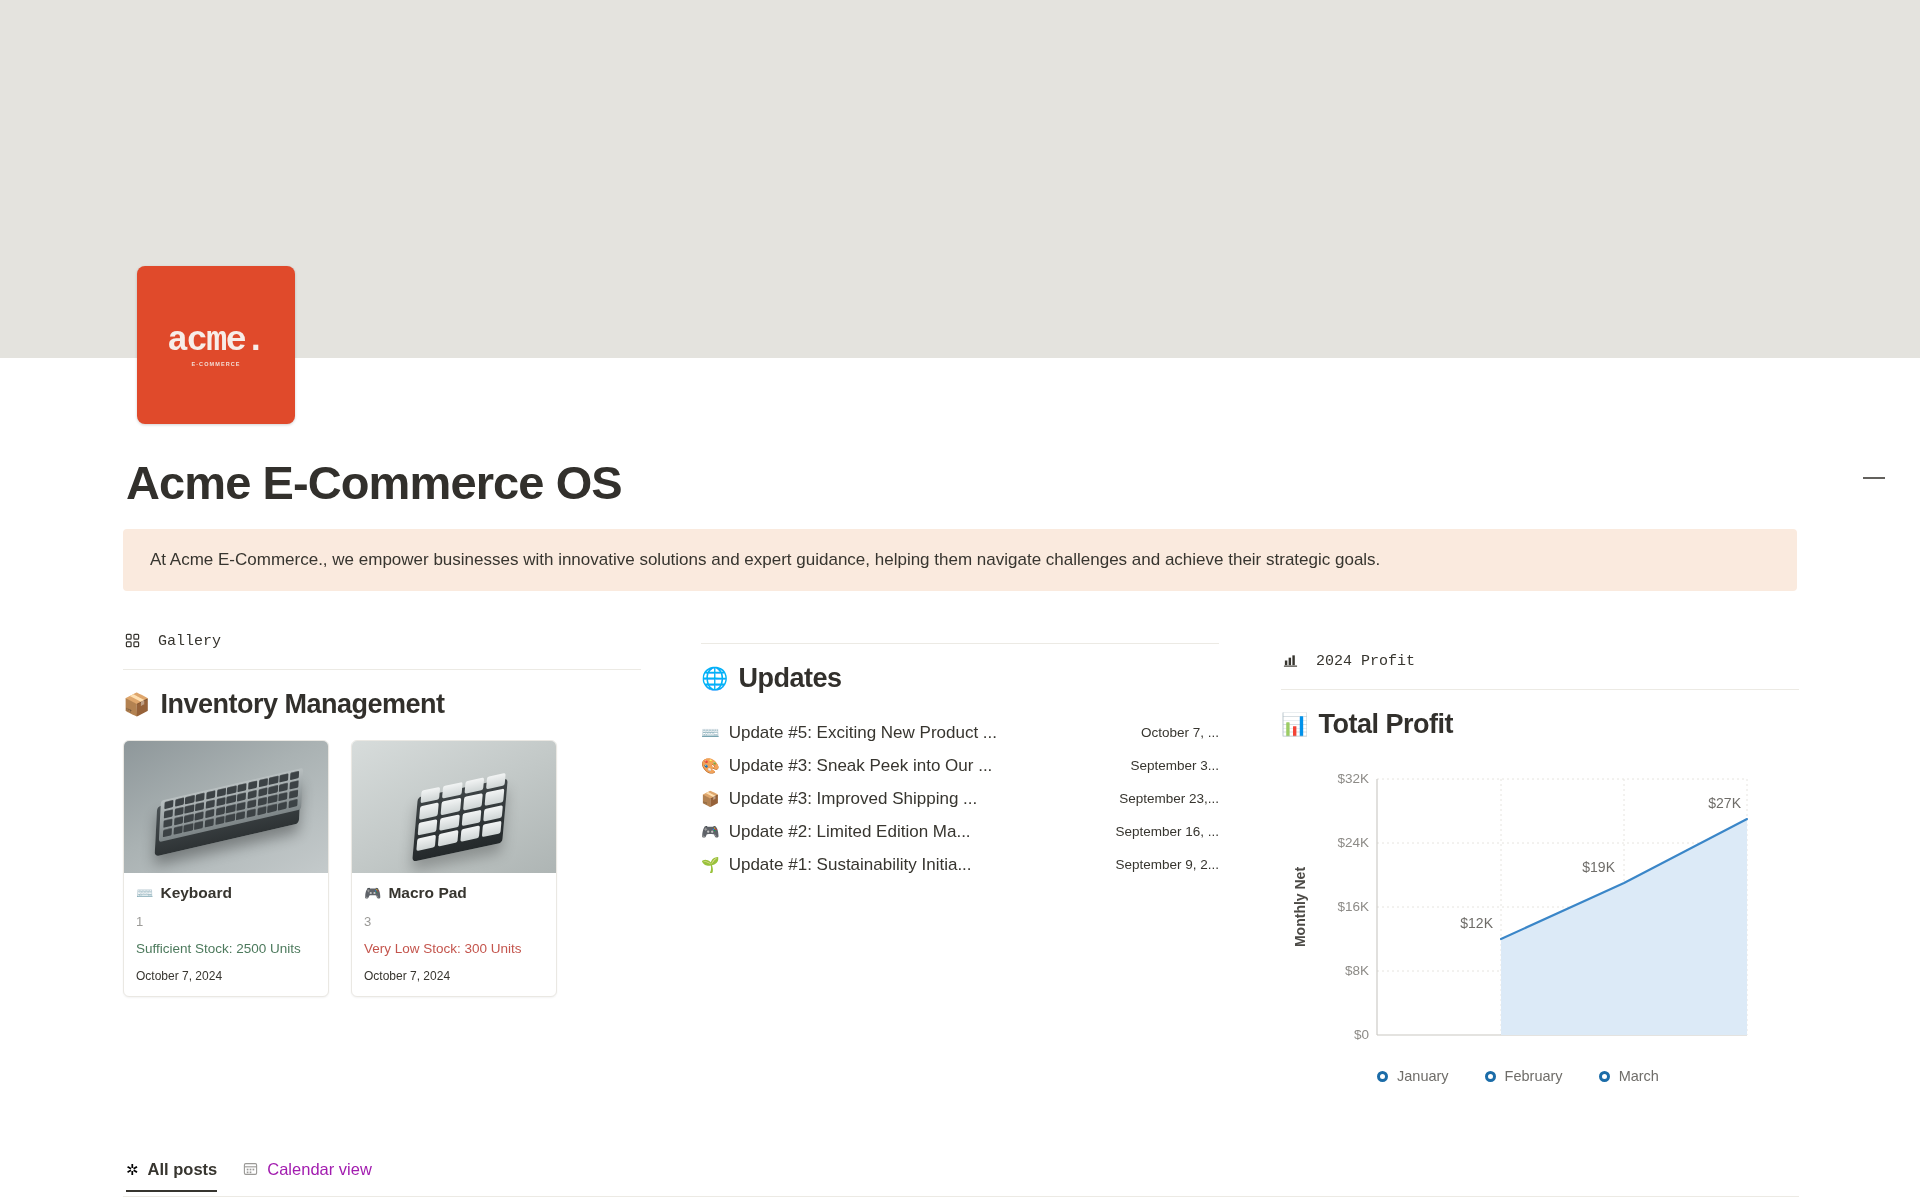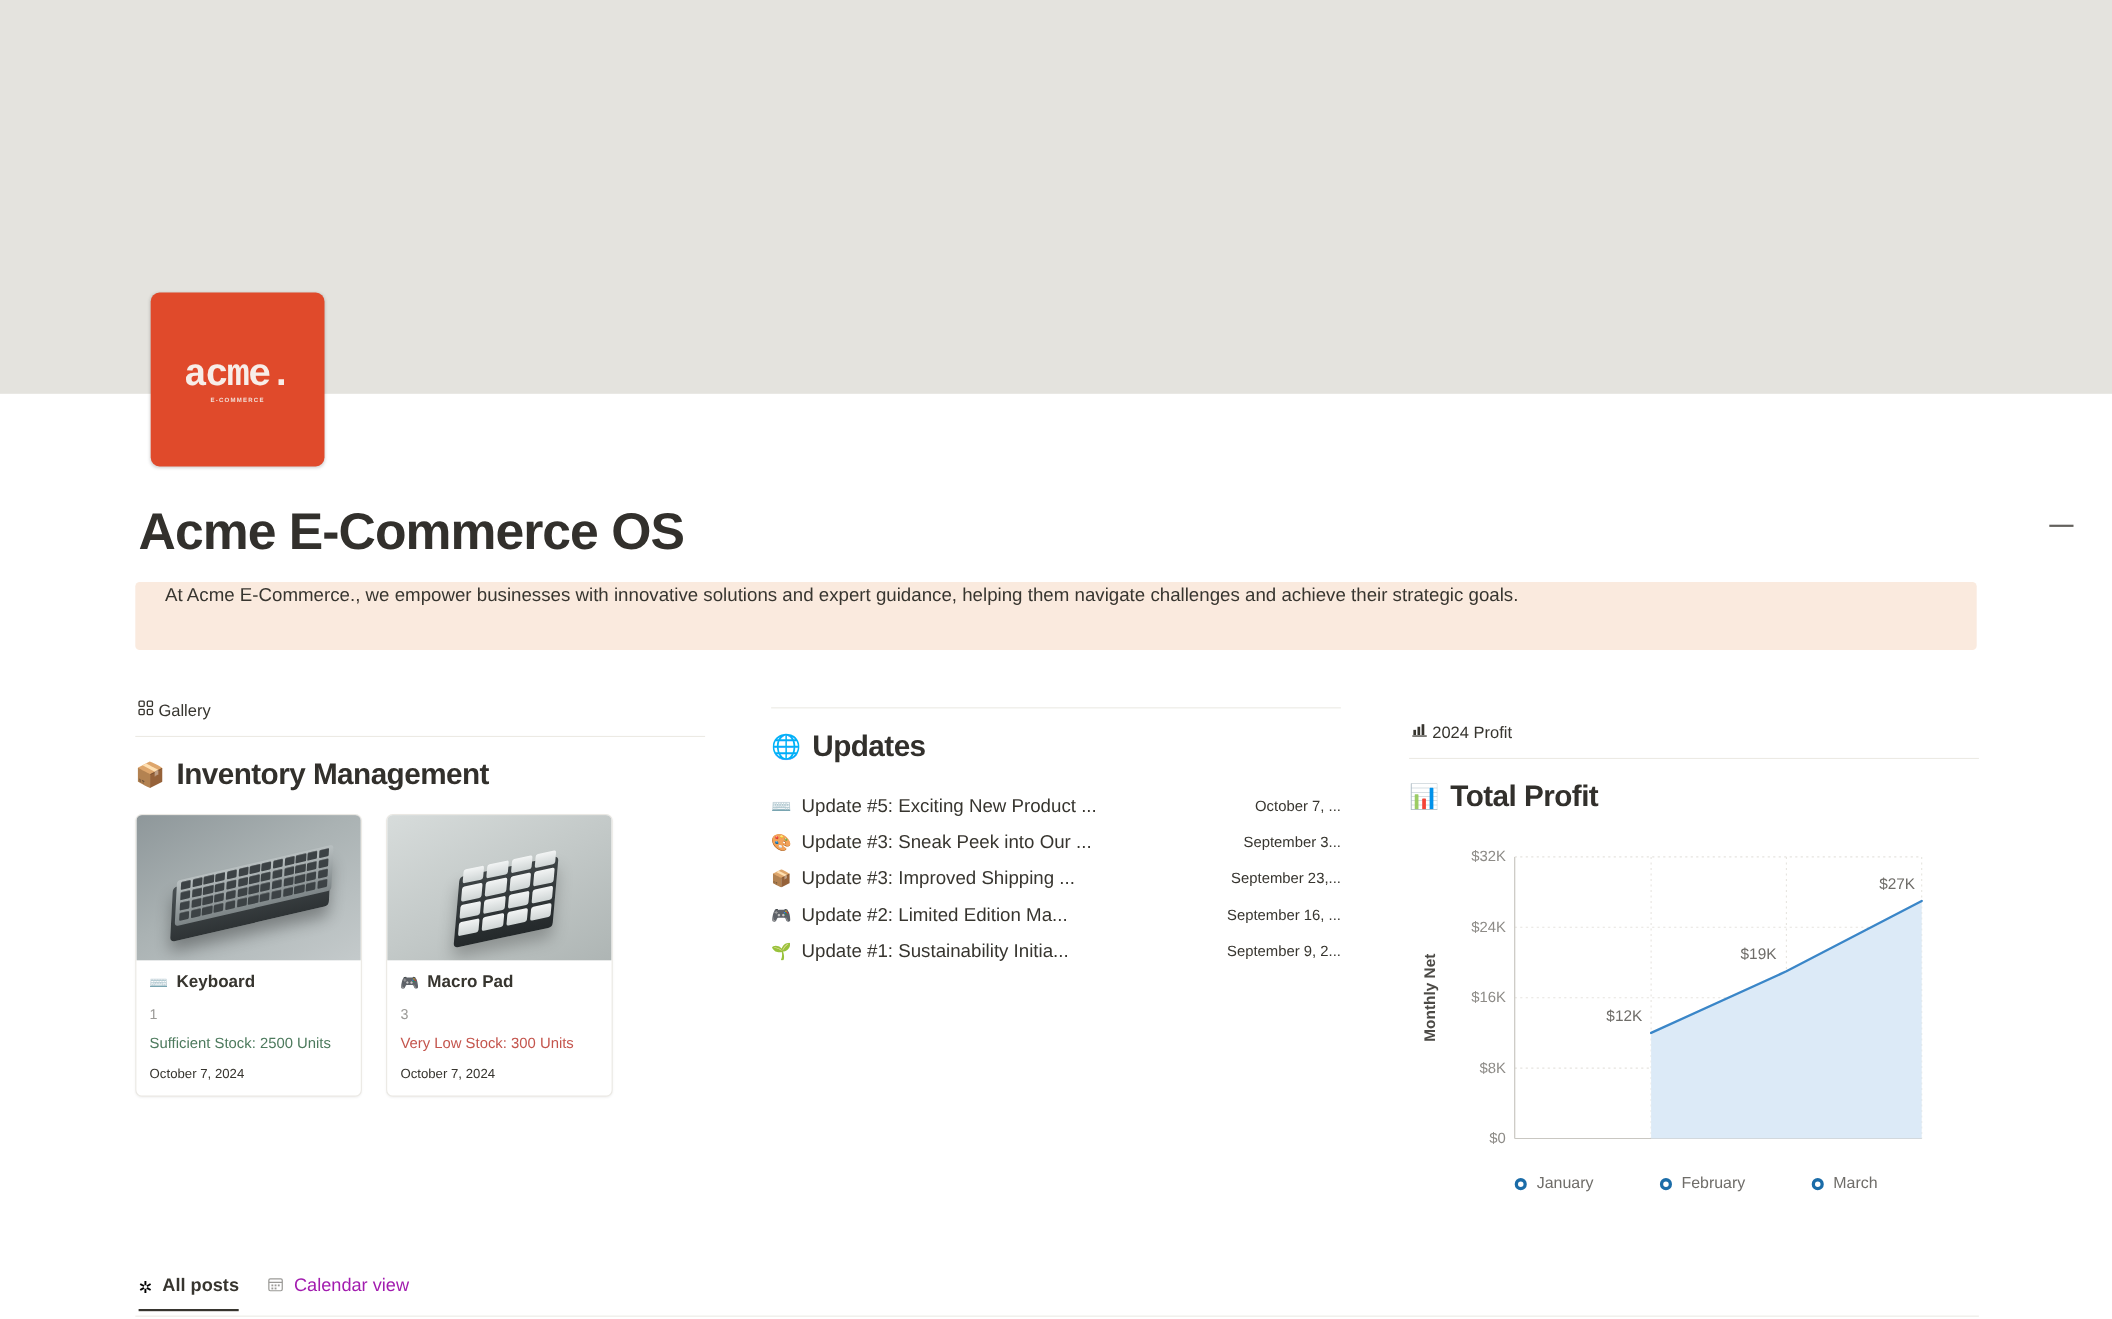--- a/index.html
+++ b/index.html
@@ -60,43 +60,44 @@
     display: flex; align-items: center; justify-content: center;
   }
   .minimize-ctl i { display: block; width: 22px; height: 1.6px; background: #63615d; }
 
   
   .callout {
     position: absolute; left: 123px; top: 529px;
     width: 1674px; height: 62px;
     background: #faeade;
     border-radius: 4px;
-    display: flex; align-items: flex-start;
+    display: flex; align-items: center;
   }
   .callout-text {
     padding-left: 27px;
     font-size: 17px; color: #37352f; line-height: 1.45;
     white-space: nowrap;
   }
 
   
   .columns {
     position: absolute; left: 123px; top: 633px;
     width: 1676px; height: 450px;
     display: flex;
   }
   .col { position: relative; }
   .col-gallery { width: 518px; }
   .col-list    { width: 518px; margin-left: 60px; }
   .col-chart   { width: 518px; margin-left: 62px; margin-top: 20px; }
 
   .view-tab {
-    display: flex; align-items: center; gap: 4px;
+    display: flex; gap: 18px;
     height: 26px; cursor: pointer;
     padding-left: 2px;
+    font-family: Liberation Mono, monospace;
   }
   .view-tab-label { font-size: 15px; color: #37352f; }
   .tab-rule { height: 1px; background: #eceae4; margin-top: 10px; }
 
   .db-title {
     display: flex; align-items: center; gap: 10px;
     margin-top: 19px; cursor: pointer;
   }
   .db-title-text {
     font-size: 27px; font-weight: 700; color: #32302c;
@@ -197,21 +198,21 @@
     margin-left: auto;
     font-size: 13.5px; color: #37352f;
     white-space: nowrap;
   }
 
   
   .chart-wrap { margin-top: 22px; position: relative; height: 330px; }
   .chart-svg { display: block; }
 
   .legend {
-    display: flex; gap: 60px;
+    display: flex; gap: 36px;
     margin-top: 6px; padding-left: 96px;
     align-items: center;
   }
   .legend-item { display: flex; align-items: center; gap: 9px; cursor: pointer; }
   .legend-dot {
     width: 11px; height: 11px; border-radius: 50%;
     border: 3px solid #1b6ca8; background: #fff;
   }
   .legend-label { font-size: 14.5px; color: #6f6d69; }
 

